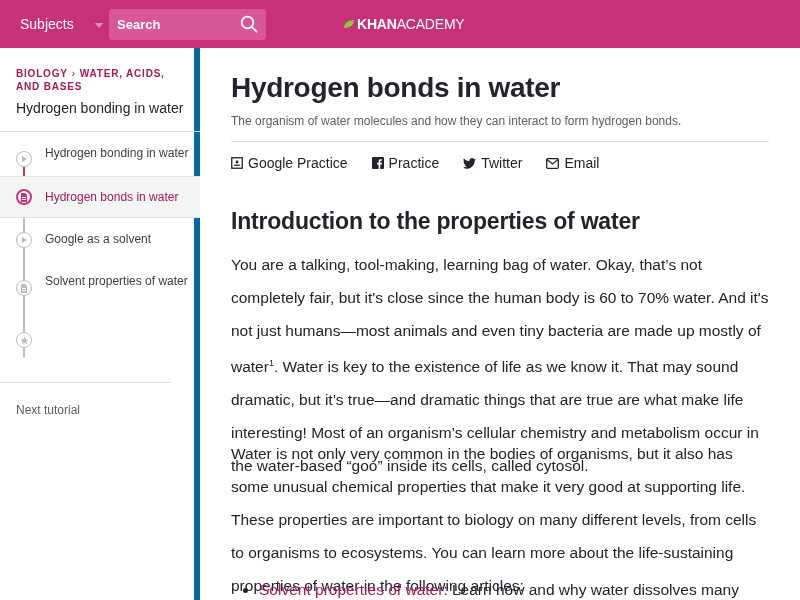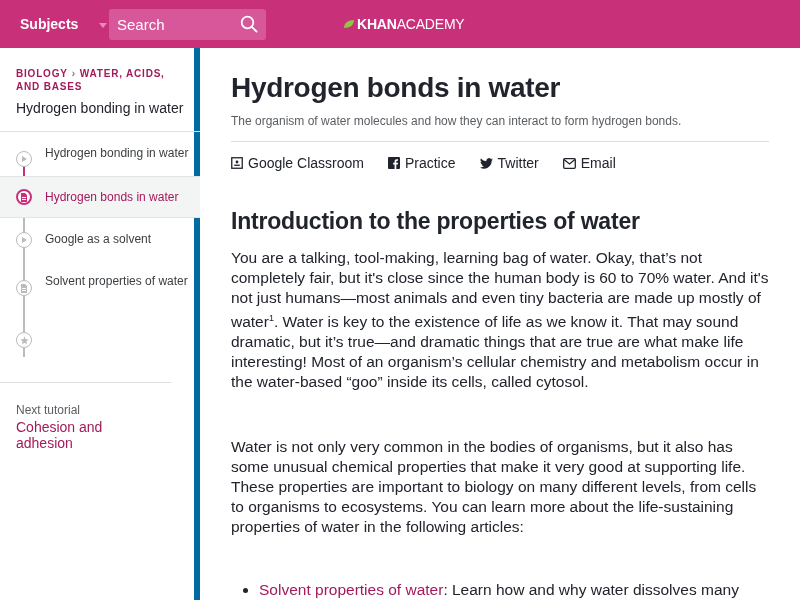--- a/index.html
+++ b/index.html
@@ -1,24 +1,24 @@
 <!DOCTYPE html>
 <html><head>
 <meta charset="utf-8">
 <style>
   * { box-sizing: border-box; margin: 0; padding: 0; }
   html, body { width: 800px; height: 600px; overflow: hidden; background: #fff; }
   body { font-family: "Liberation Sans", "DejaVu Sans", sans-serif; color: #21242c; position: relative; }
 
   
   .topbar { position: absolute; left: 0; top: 0; width: 800px; height: 48px; background: #c9307a; }
-  .subjects { position: absolute; left: 20px; top: 16px; color: #fff; font-size: 14px; font-weight: bold; display: flex; align-items: center; cursor: pointer; gap: 15px; }
+  .subjects { position: absolute; left: 20px; top: 16px; color: #fff; font-size: 14px; font-weight: normal; display: flex; align-items: center; cursor: pointer; gap: 15px; }
   .subjects .caret { margin-left: 6px; width: 0; height: 0; border-left: 4px solid transparent; border-right: 4px solid transparent; border-top: 5px solid #e88bb8; margin-top: 2px; }
   .search { position: absolute; left: 109px; top: 9px; width: 157px; height: 31px; background: #d8569a; border-radius: 3px; display: flex; align-items: center; padding-left: 8px; }
-  .search input { background: transparent; border: none; outline: none; color: #fff; font-family: "Liberation Sans", sans-serif; font-weight: normal; font-size: 15px; width: 115px; }
+  .search input { background: transparent; border: none; outline: none; color: #fff; font-family: "Liberation Sans", sans-serif; font-weight: bold; font-size: 13px; width: 115px; }
   .search input::placeholder { color: #fff; }
   .search .icon { position: absolute; right: 8px; top: 6px; width: 18px; height: 18px; }
   .logo { position: absolute; left: 343px; top: 16px; display: flex; align-items: center; color: #fff; font-size: 14px; letter-spacing: -0.2px; }
   .logo .leaf { width: 12px; height: 10px; margin-right: 2px; }
   .logo b { font-weight: bold; }
   .logo span.light { font-weight: normal; }
 
   
   .sidebar { position: absolute; left: 0; top: 48px; width: 200px; height: 552px; border-right: 6px solid #0369a1; background: #fff; }
   .crumbs { position: absolute; left: 16px; top: 19px; width: 172px; font-size: 10px; font-weight: bold; color: #a3195b; letter-spacing: 0.8px; line-height: 13px; text-transform: uppercase; }
@@ -37,21 +37,21 @@
 
   
   .main { position: absolute; left: 231px; top: 48px; width: 540px; }
   h1 { position: absolute; left: 0; top: 24px; font-size: 28px; font-weight: bold; letter-spacing: -0.3px; color: #21242c; white-space: nowrap; }
   .desc { position: absolute; left: 0; top: 66px; font-size: 12px; color: #5a5d61; white-space: nowrap; }
   .rule { position: absolute; left: 0; top: 93px; width: 538px; height: 1px; background: #ddd; }
   .share { position: absolute; left: 0; top: 107px; display: flex; font-size: 14px; color: #21242c; }
   .share .s { display: flex; align-items: center; margin-right: 24px; cursor: pointer; }
   .share .s svg { margin-right: 5px; }
   h2 { position: absolute; left: 0; top: 160px; font-size: 23px; font-weight: bold; color: #21242c; white-space: nowrap; letter-spacing: -0.2px; }
-  .p { position: absolute; left: 0; width: 540px; font-size: 15.5px; line-height: 20px; color: #21242c; }
+  .p { position: absolute; left: 0; width: 540px; font-size: 15.5px; line-height: 33px; color: #21242c; }
   .p sup { font-size: 9px; }
   .p1 { top: 200px; }
   .p2 { top: 389px; }
   .bullets { position: absolute; left: 0; top: 522px; width: 540px; font-size: 15.5px; line-height: 23.6px; list-style: none; }
   .bullets li { position: relative; padding-left: 28px; margin-top: 8px; }
   .bullets li::before { content: ""; position: absolute; left: 12px; top: 10px; width: 5px; height: 5px; border-radius: 50%; background: #21242c; }
   .bullets a { color: #a3195b; text-decoration: none; }
 </style>
 </head>
 <body>
@@ -131,37 +131,36 @@
       <span class="ic" style="top:18px;">
         <svg width="9" height="9" viewBox="0 0 10 10">
             <path d="M5 0.5 L6.3 3.6 L9.6 3.8 L7.1 6 L7.9 9.3 L5 7.5 L2.1 9.3 L2.9 6 L0.4 3.8 L3.7 3.6 Z" fill="#bbb"></path>
           </svg>
       </span>
     </div>
   </div>
 
   <div class="next">
     <div class="lbl">Next tutorial</div>
-    <a>Cohesion and adhesion</a>
   </div>
 </div>
 
 <div class="main">
   <h1>Hydrogen bonds in water</h1>
   <div class="desc">The organism of water molecules and how they can interact to form hydrogen bonds.</div>
   <div class="rule"></div>
 
   <div class="share">
     <div class="s">
       <svg width="12" height="12" viewBox="0 0 12 12">
           <rect x="0.75" y="0.75" width="10.5" height="10.5" fill="none" stroke="#21242c" stroke-width="1.3"></rect>
           <circle cx="6" cy="5" r="1.4" fill="#21242c"></circle>
           <rect x="3.2" y="7.6" width="5.6" height="1.3" fill="#21242c"></rect>
         </svg>
-      <span>Google Classroom</span>
+      <span>Google Practice</span>
     </div>
     <div class="s">
       <svg width="12" height="12" viewBox="0 0 12 12">
           <rect x="0" y="0" width="12" height="12" rx="1" fill="#21242c"></rect>
           <path d="M8.3 12 V7.4 H9.8 L10 5.7 H8.3 V4.6 C8.3 4.1 8.5 3.8 9.1 3.8 H10 V2.3 C9.8 2.3 9.3 2.2 8.7 2.2 C7.4 2.2 6.6 3 6.6 4.4 V5.7 H5.1 V7.4 H6.6 V12 Z" fill="#fff"></path>
         </svg>
       <span>Practice</span>
     </div>
     <div class="s">
       <svg width="13" height="11" viewBox="0 0 24 20">

